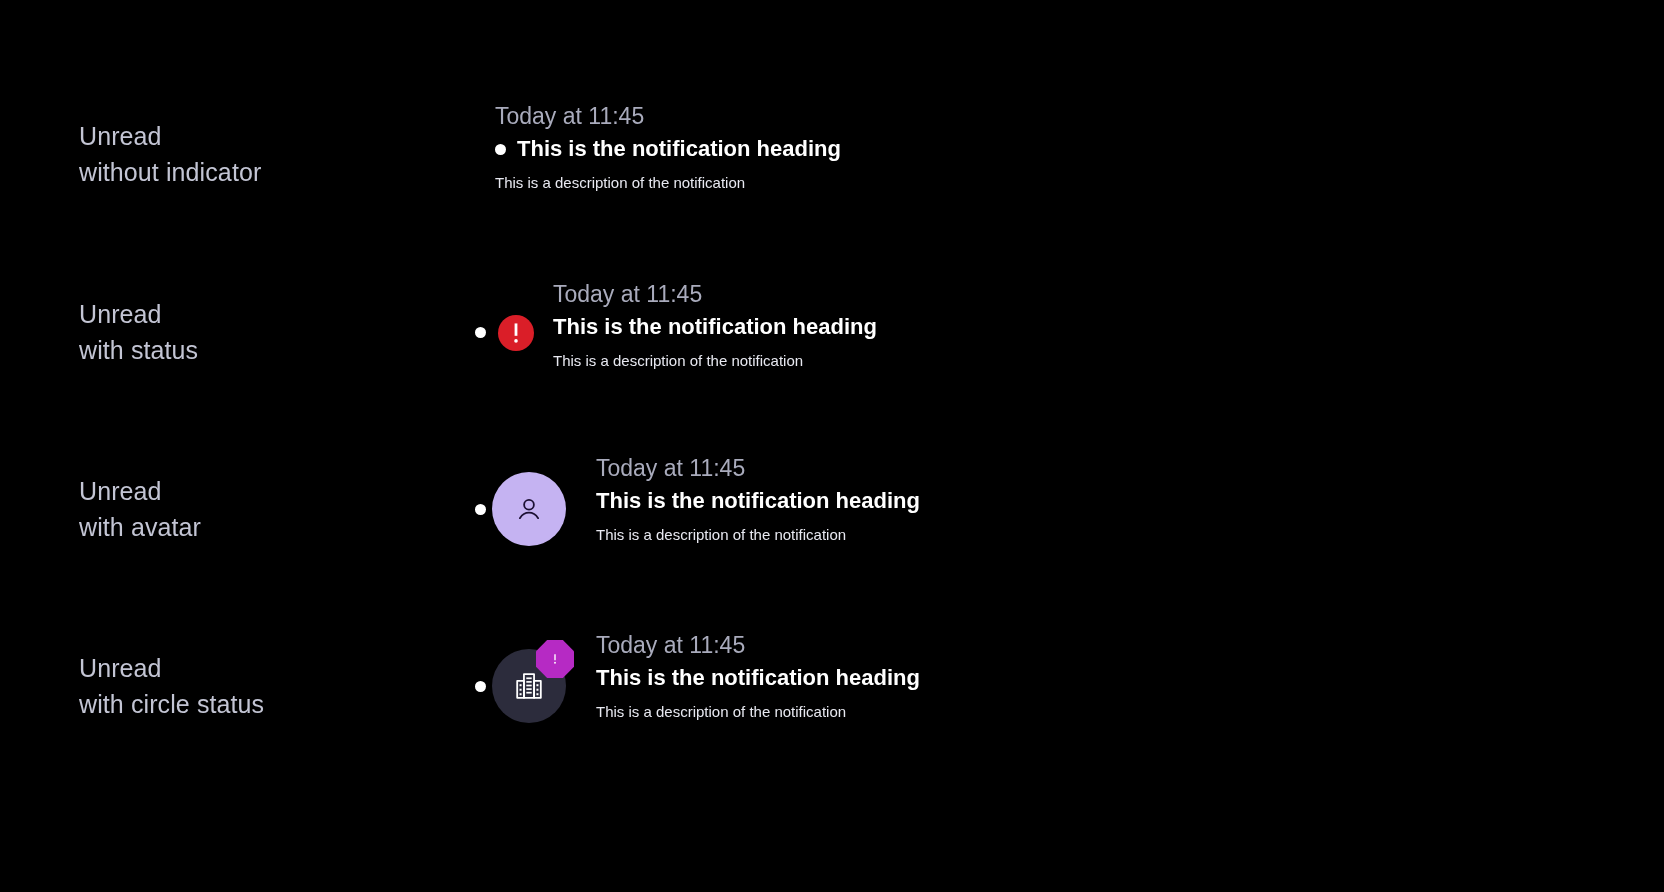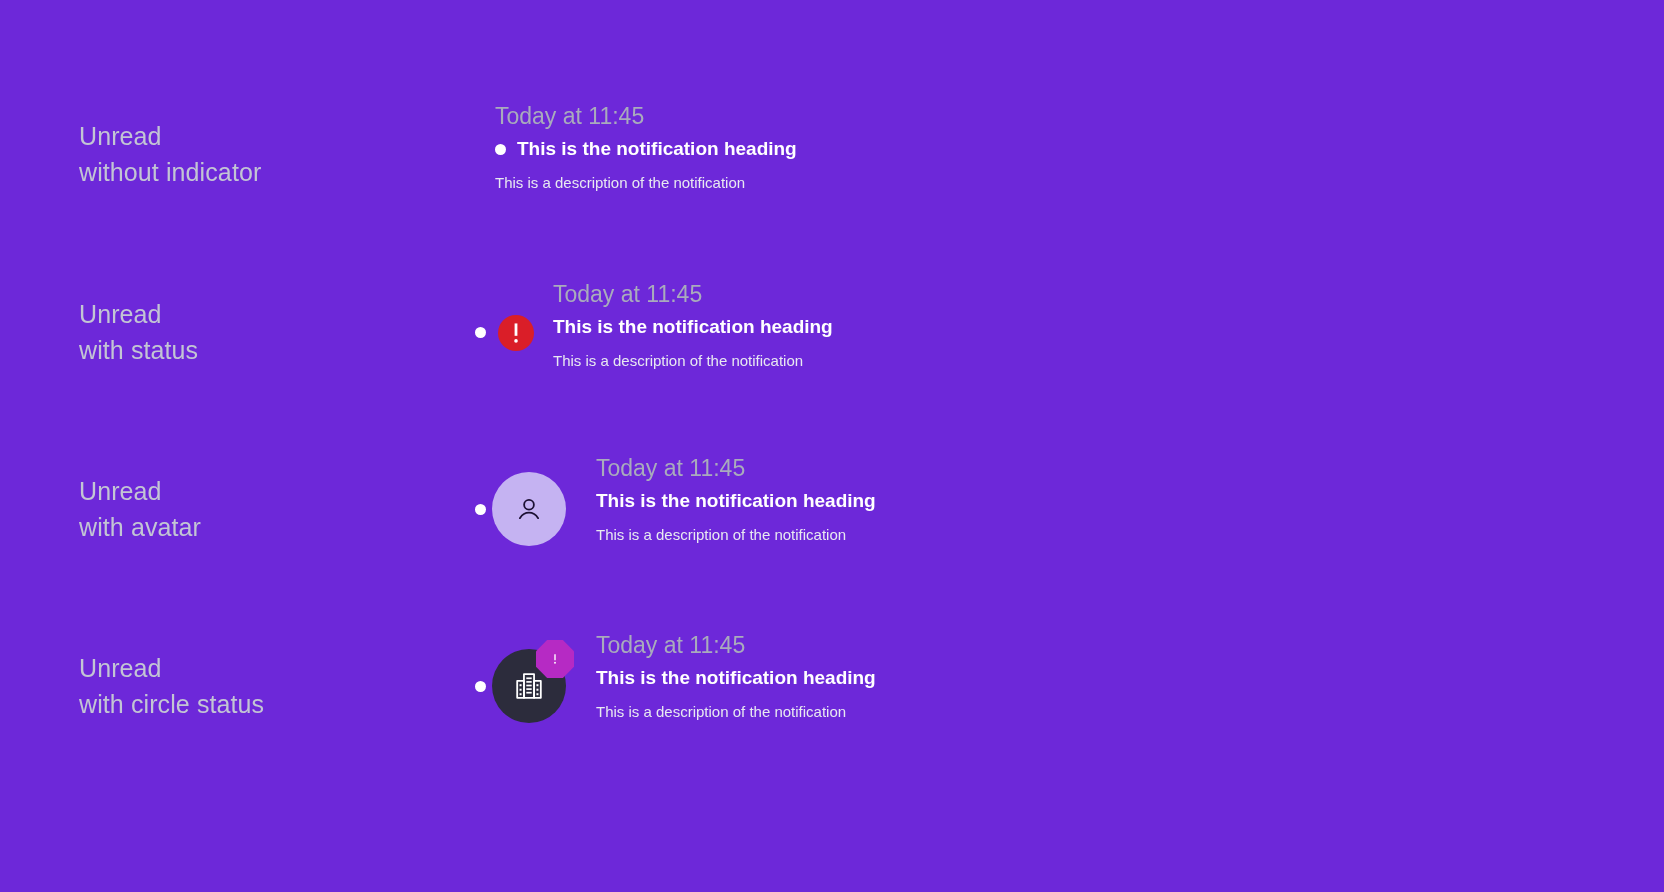--- a/index.html
+++ b/index.html
@@ -10,21 +10,21 @@
     height: 892px;
     background: #0a0525;
     font-family: "Liberation Sans", sans-serif;
     overflow: hidden;
   }
 
   .stage {
     position: relative;
     width: 1664px;
     height: 892px;
-    background: #6d28d9;
+    background: #000000;
   }
 
   
   .row {
     position: absolute;
     left: 0;
     width: 1664px;
     display: flex;
     align-items: flex-start;
   }
@@ -61,21 +61,21 @@
   .notif-time {
     color: #a9abbc;
     font-size: 23px;
     line-height: 32px;
     font-weight: 400;
     white-space: nowrap;
   }
 
   .notif-heading {
     color: #ffffff;
-    font-size: 19px;
+    font-size: 22px;
     line-height: 34px;
     font-weight: 700;
     white-space: nowrap;
   }
 
   .notif-desc {
     color: #e8e9f1;
     font-size: 15px;
     line-height: 34px;
     font-weight: 400;

